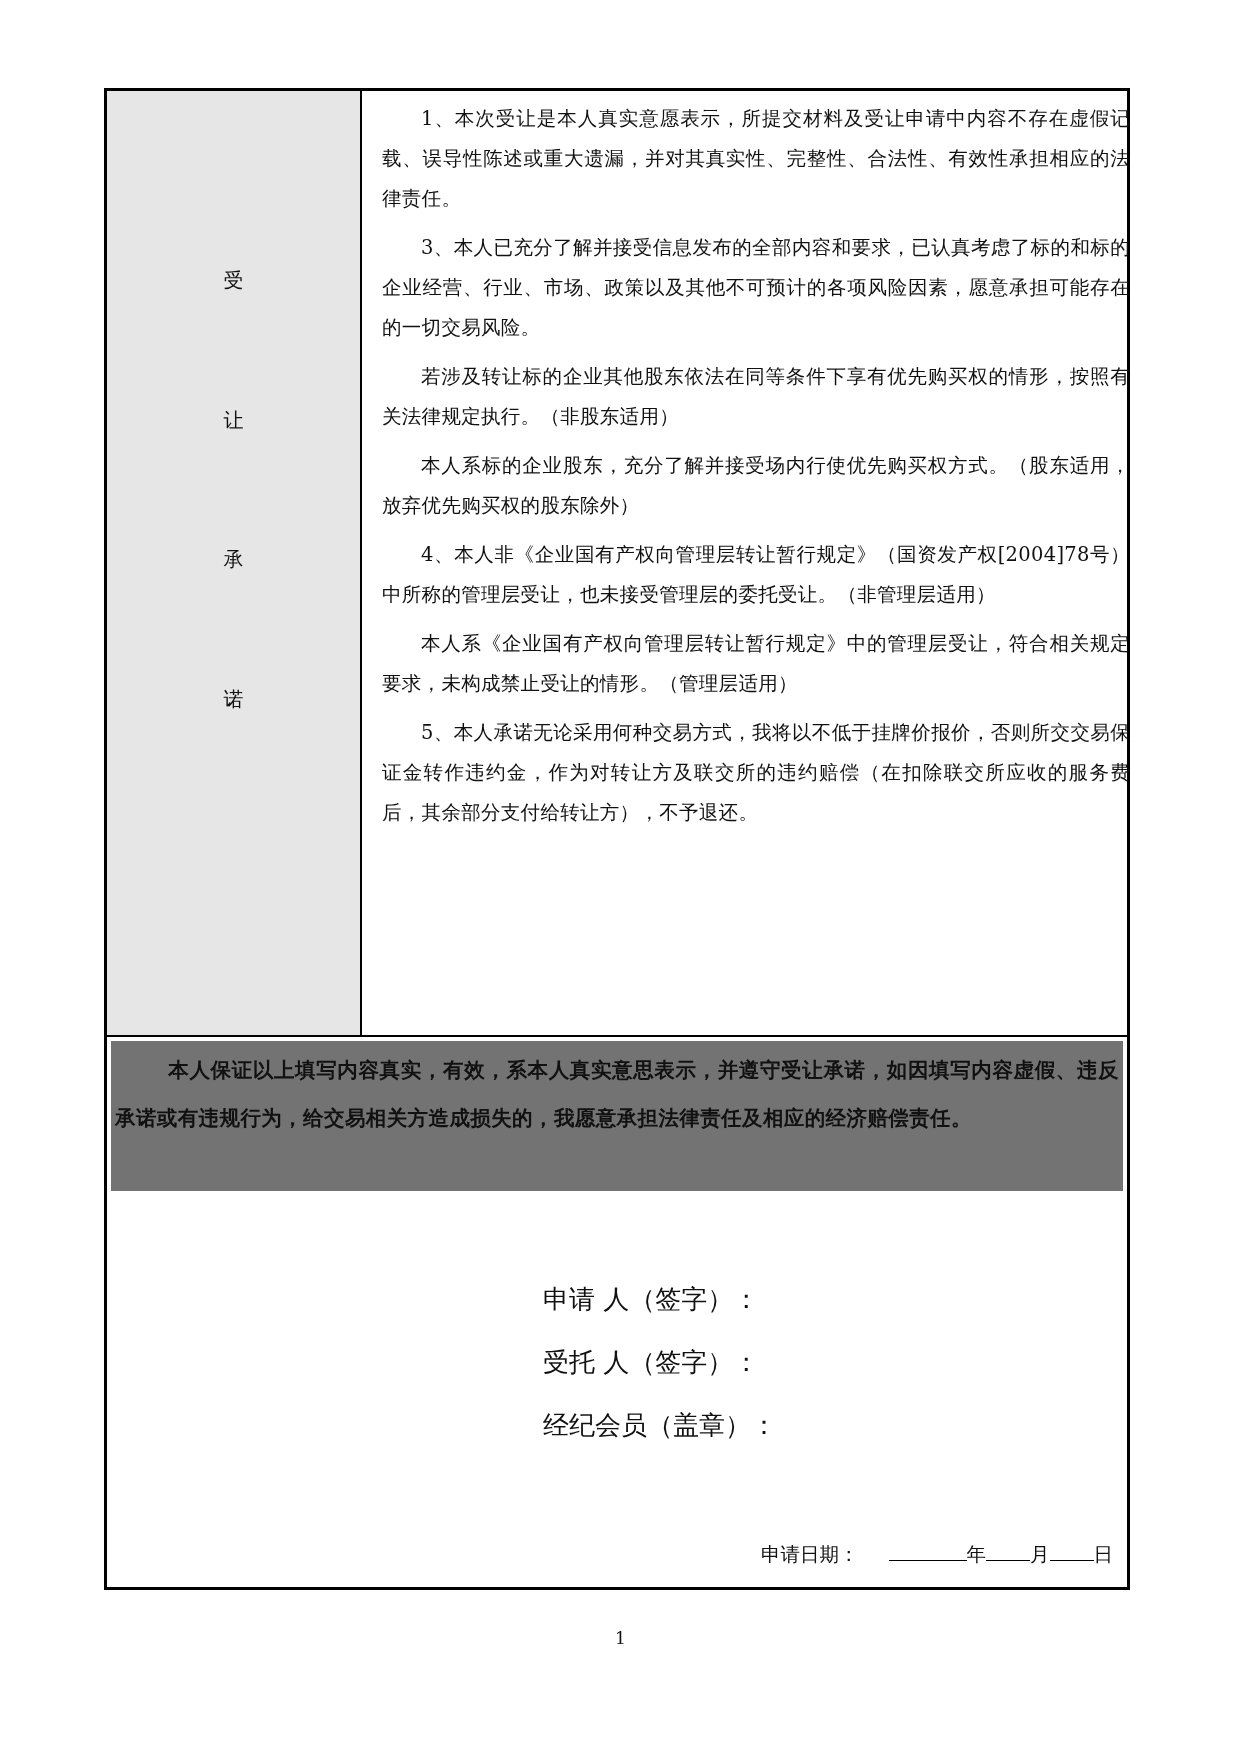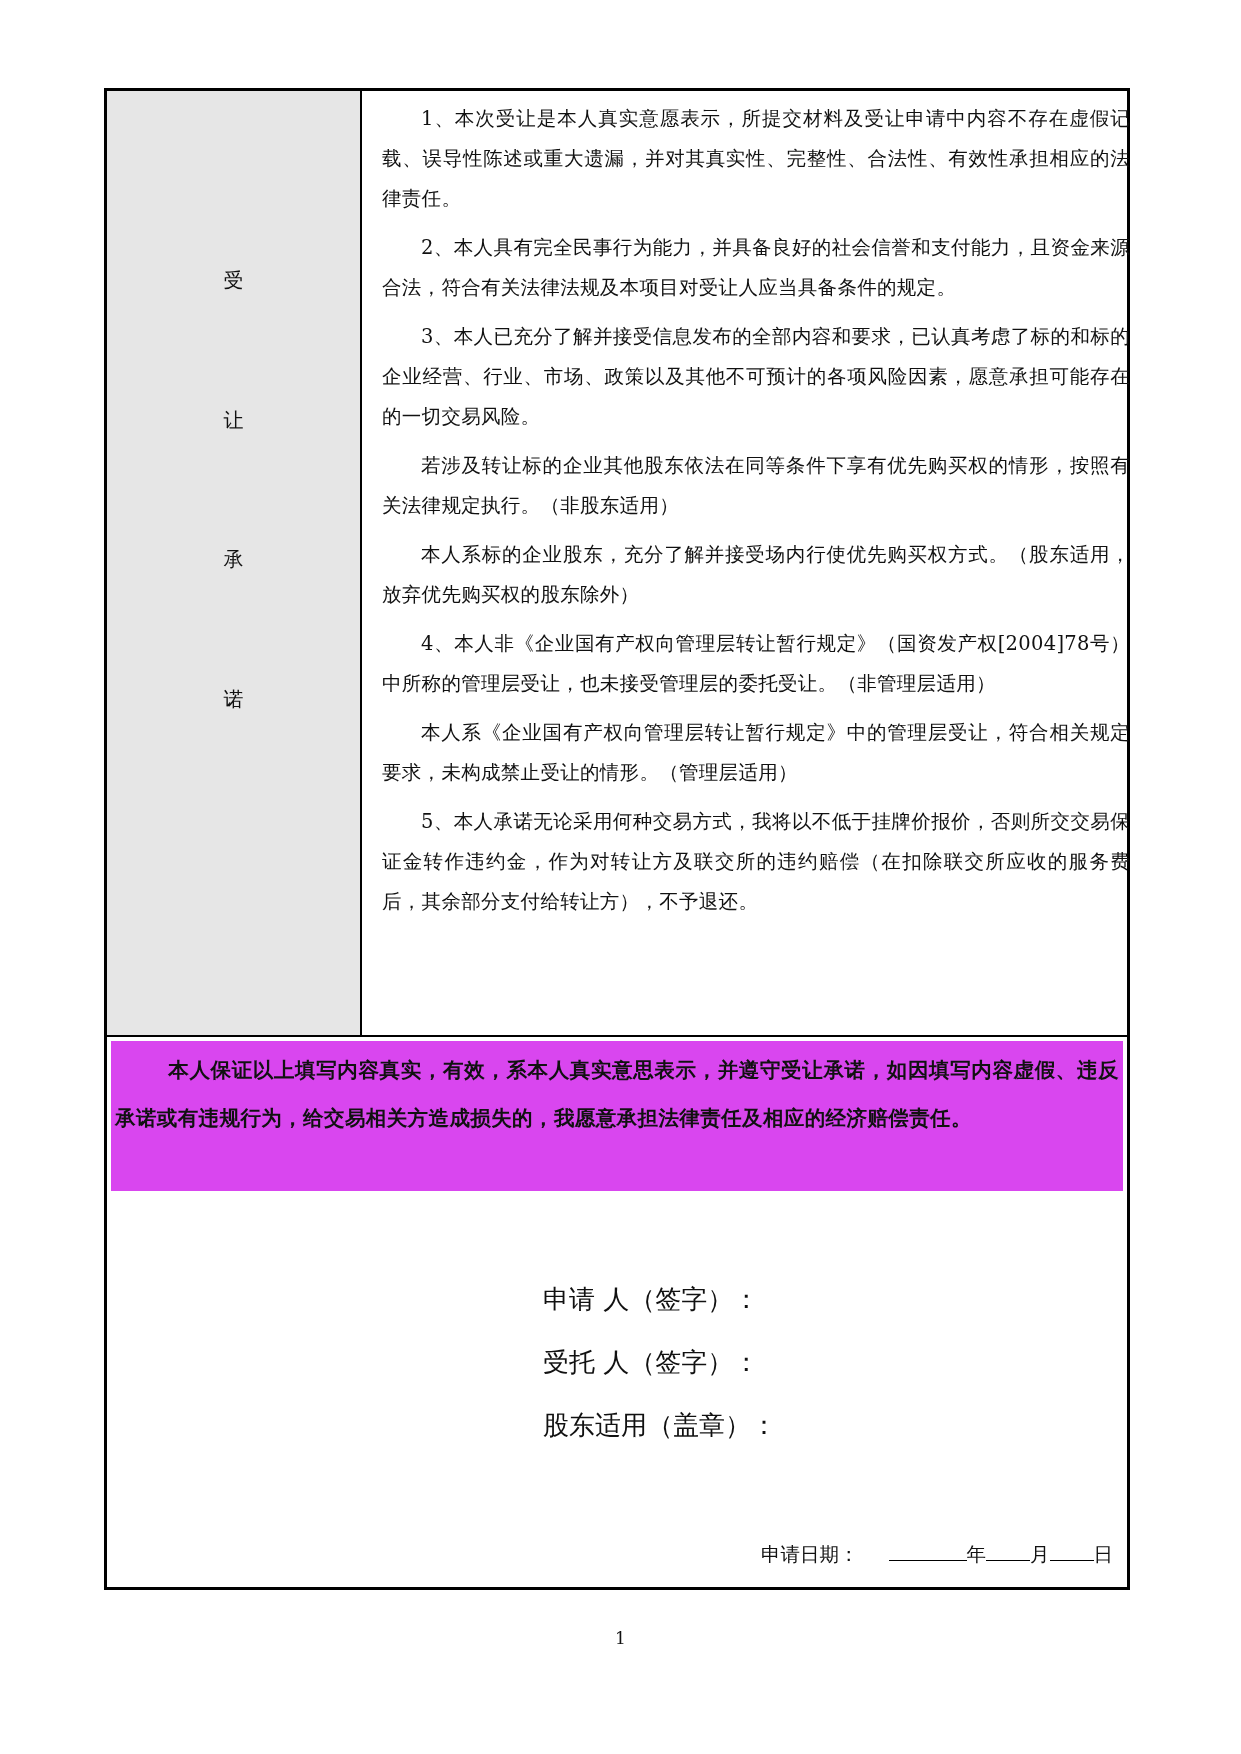--- a/index.html
+++ b/index.html
@@ -64,21 +64,21 @@
       text-align: justify;
       text-indent: 2em;
       letter-spacing: 0.3px;
     }
     .declaration-band {
       position: absolute;
       left: 4px;
       top: 950px;
       width: 1012px;
       height: 150px;
-      background: #d946ef;
+      background: #737373;
       box-sizing: border-box;
       padding: 5px 4px 0 4px;
     }
     .declaration-text {
       font-family: "DejaVu Sans", "Liberation Sans", sans-serif;
       font-weight: bold;
       font-size: 20.5px;
       line-height: 48px;
       text-indent: 2.6em;
       margin: 0;
@@ -133,38 +133,37 @@
   <div class="row-commitment">
     <div class="left-label-col">
       <div class="vchar" style="top:177px">受</div>
       <div class="vchar" style="top:317px">让</div>
       <div class="vchar" style="top:456px">承</div>
       <div class="vchar" style="top:596px">诺</div>
     </div>
 
     <div class="right-content-col">
       <p class="para">1、本次受让是本人真实意愿表示，所提交材料及受让申请中内容不存在虚假记载、误导性陈述或重大遗漏，并对其真实性、完整性、合法性、有效性承担相应的法律责任。</p>
-      <p class="para">2、本人具有完全民事行为能力，并具备良好的社会信誉和支付能力，且资金来源合法，符合有关法律法规及本项目对受让人应当具备条件的规定。</p>
       <p class="para">3、本人已充分了解并接受信息发布的全部内容和要求，已认真考虑了标的和标的企业经营、行业、市场、政策以及其他不可预计的各项风险因素，愿意承担可能存在的一切交易风险。</p>
       <p class="para">若涉及转让标的企业其他股东依法在同等条件下享有优先购买权的情形，按照有关法律规定执行。（非股东适用）</p>
       <p class="para">本人系标的企业股东，充分了解并接受场内行使优先购买权方式。（股东适用，放弃优先购买权的股东除外）</p>
       <p class="para">4、本人非《企业国有产权向管理层转让暂行规定》（国资发产权[2004]78号）中所称的管理层受让，也未接受管理层的委托受让。（非管理层适用）</p>
       <p class="para">本人系《企业国有产权向管理层转让暂行规定》中的管理层受让，符合相关规定要求，未构成禁止受让的情形。（管理层适用）</p>
       <p class="para">5、本人承诺无论采用何种交易方式，我将以不低于挂牌价报价，否则所交交易保证金转作违约金，作为对转让方及联交所的违约赔偿（在扣除联交所应收的服务费后，其余部分支付给转让方），不予退还。</p>
     </div>
   </div>
 
   <div class="declaration-band">
     <p class="declaration-text">本人保证以上填写内容真实，有效，系本人真实意思表示，并遵守受让承诺，如因填写内容虚假、违反承诺或有违规行为，给交易相关方造成损失的，我愿意承担法律责任及相应的经济赔偿责任。</p>
   </div>
 
   <div class="signature-block">
     <div class="sig-row">申请 人（签字）：</div>
     <div class="sig-row">受托 人（签字）：</div>
-    <div class="sig-row">股东适用（盖章）：</div>
+    <div class="sig-row">经纪会员（盖章）：</div>
   </div>
 
   <div class="date-row">
     <span>申请日期：</span><span class="date-blank year"></span><span>年</span><span class="date-blank month"></span><span>月</span><span class="date-blank day"></span><span>日</span>
   </div>
 
 </div>
 
 <div class="page-number">1</div>
 

